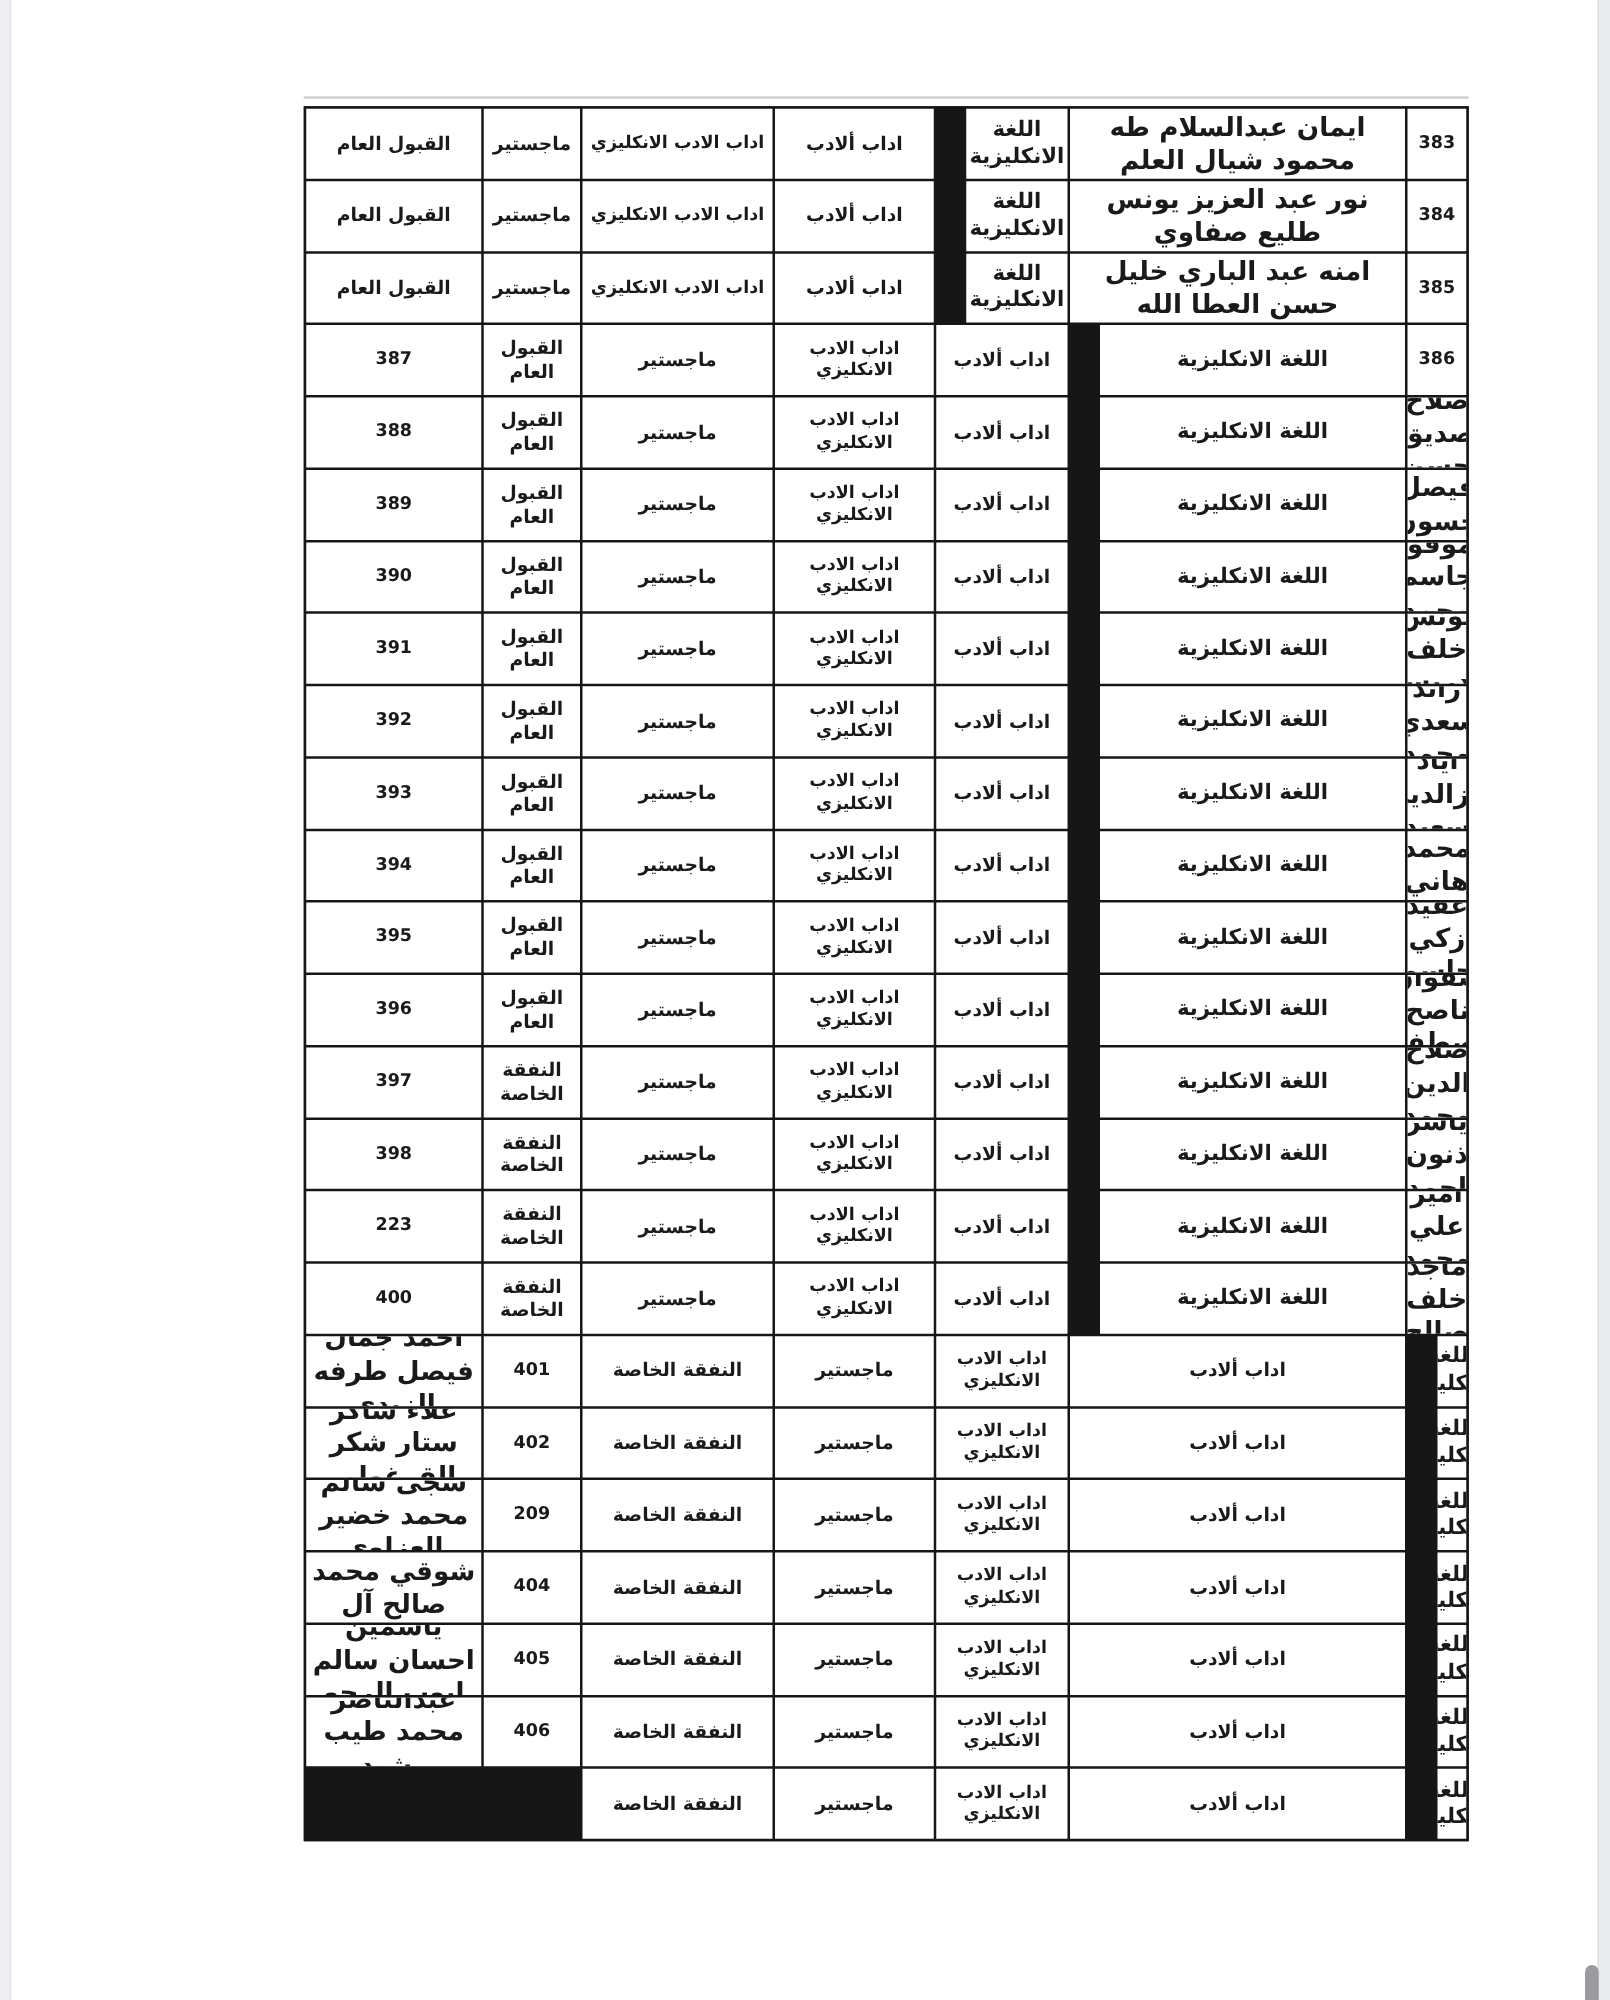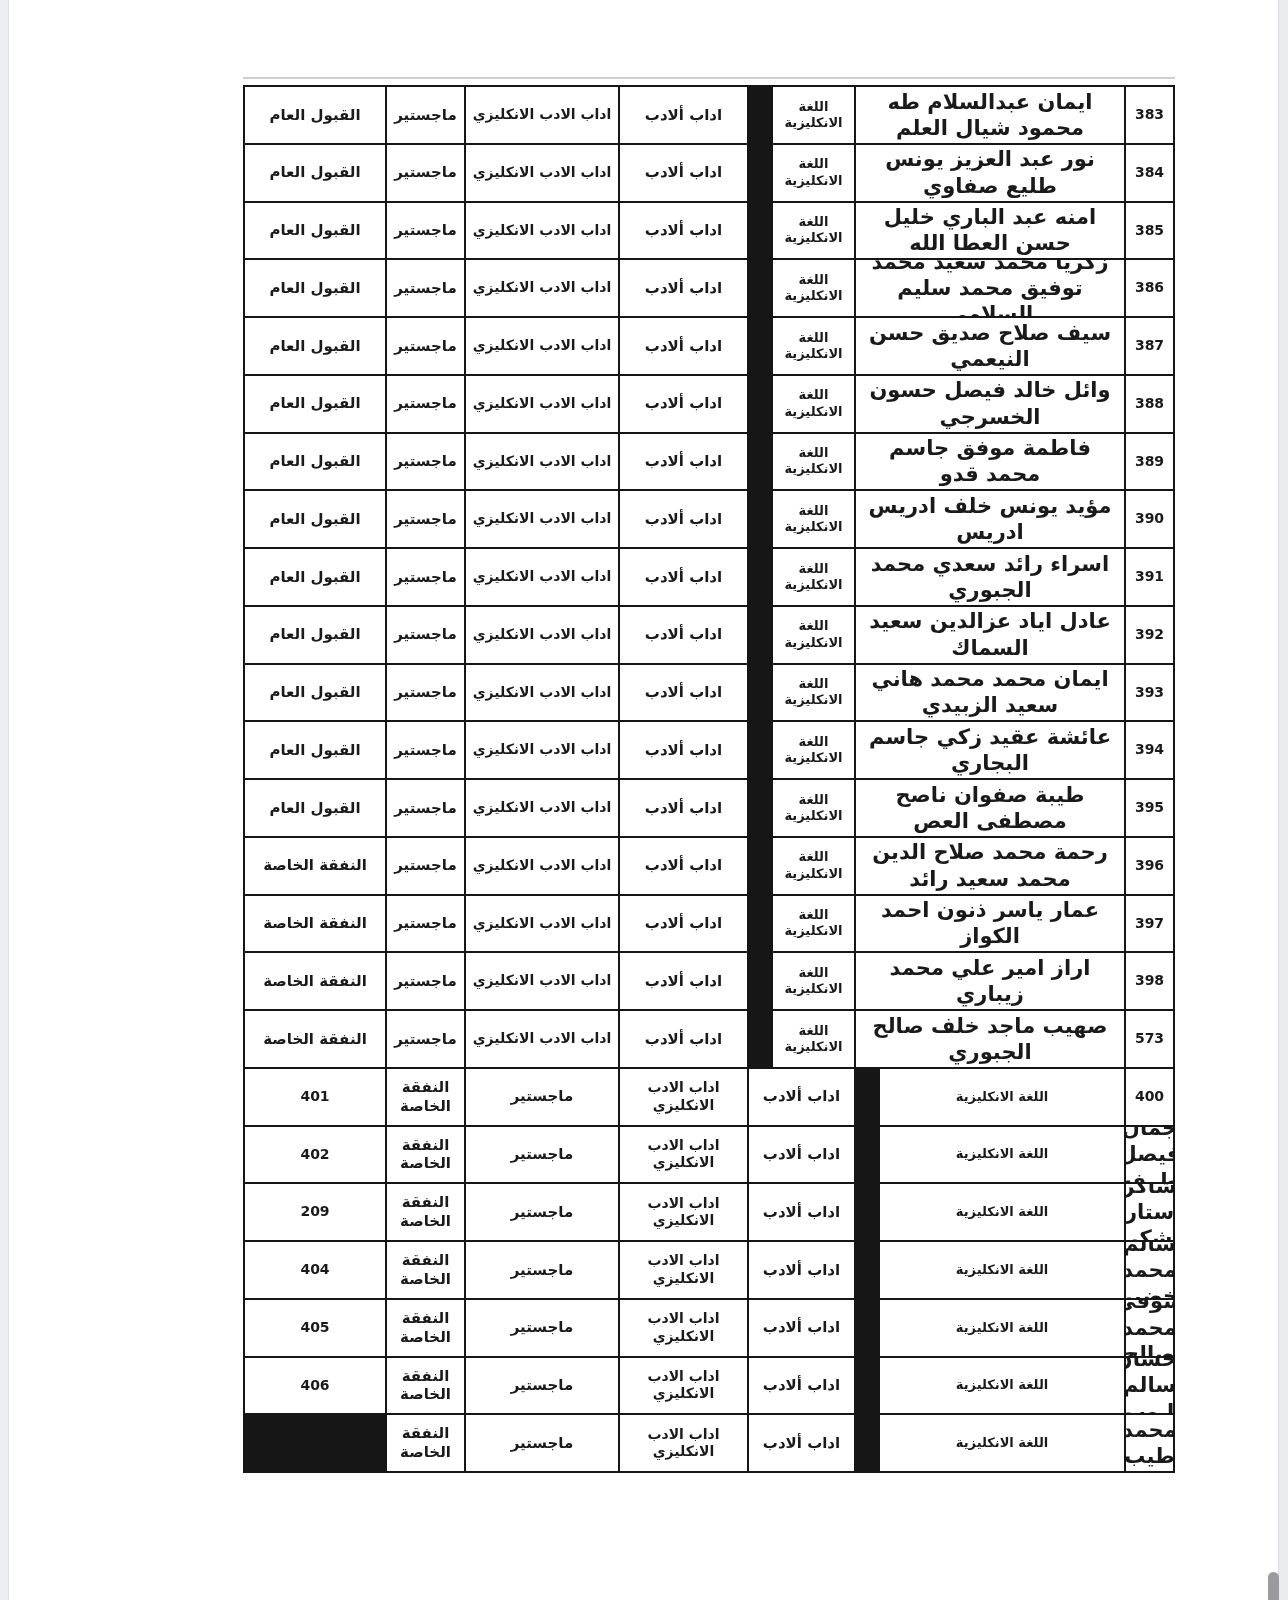--- a/index.html
+++ b/index.html
@@ -45,21 +45,21 @@
     display:flex;align-items:center;justify-content:center;
     text-align:center;
     font-weight:bold;
     font-size:15px;
     line-height:1.25;
     padding:1px 3px;
     overflow:hidden;
   }
   .c-no{font-size:14px;letter-spacing:0;}
   .c-name{font-size:21px;}
-  .c-lang{font-size:13px;margin-left:24px;}
+  .c-lang{font-size:17px;margin-left:24px;}
   .c-dept{font-size:14px;}
 </style>
 </head>
 <body>
 
 <div class="page-edge-left"></div>
 <div class="top-remnant-line"></div>
 
 <div class="admissions-table">
     <div class="cell c-no">383</div>
@@ -77,21 +77,20 @@
     <div class="cell c-degree">ماجستير</div>
     <div class="cell c-adm">القبول العام</div>
     <div class="cell c-no">385</div>
     <div class="cell c-name">امنه عبد الباري خليل حسن العطا الله</div>
     <div class="cell c-lang">اللغة الانكليزية</div>
     <div class="cell c-college">اداب ألادب</div>
     <div class="cell c-dept">اداب الادب الانكليزي</div>
     <div class="cell c-degree">ماجستير</div>
     <div class="cell c-adm">القبول العام</div>
     <div class="cell c-no">386</div>
-    <div class="cell c-name">زكريا محمد سعيد محمد توفيق محمد سليم السلامي</div>
     <div class="cell c-lang">اللغة الانكليزية</div>
     <div class="cell c-college">اداب ألادب</div>
     <div class="cell c-dept">اداب الادب الانكليزي</div>
     <div class="cell c-degree">ماجستير</div>
     <div class="cell c-adm">القبول العام</div>
     <div class="cell c-no">387</div>
     <div class="cell c-name">سيف صلاح صديق حسن النيعمي</div>
     <div class="cell c-lang">اللغة الانكليزية</div>
     <div class="cell c-college">اداب ألادب</div>
     <div class="cell c-dept">اداب الادب الانكليزي</div>
@@ -167,21 +166,21 @@
     <div class="cell c-dept">اداب الادب الانكليزي</div>
     <div class="cell c-degree">ماجستير</div>
     <div class="cell c-adm">النفقة الخاصة</div>
     <div class="cell c-no">398</div>
     <div class="cell c-name">اراز امير علي محمد زيباري</div>
     <div class="cell c-lang">اللغة الانكليزية</div>
     <div class="cell c-college">اداب ألادب</div>
     <div class="cell c-dept">اداب الادب الانكليزي</div>
     <div class="cell c-degree">ماجستير</div>
     <div class="cell c-adm">النفقة الخاصة</div>
-    <div class="cell c-no">573</div>
+    <div class="cell c-no">223</div>
     <div class="cell c-name">صهيب ماجد خلف صالح الجبوري</div>
     <div class="cell c-lang">اللغة الانكليزية</div>
     <div class="cell c-college">اداب ألادب</div>
     <div class="cell c-dept">اداب الادب الانكليزي</div>
     <div class="cell c-degree">ماجستير</div>
     <div class="cell c-adm">النفقة الخاصة</div>
     <div class="cell c-no">400</div>
     <div class="cell c-lang">اللغة الانكليزية</div>
     <div class="cell c-college">اداب ألادب</div>
     <div class="cell c-dept">اداب الادب الانكليزي</div>

